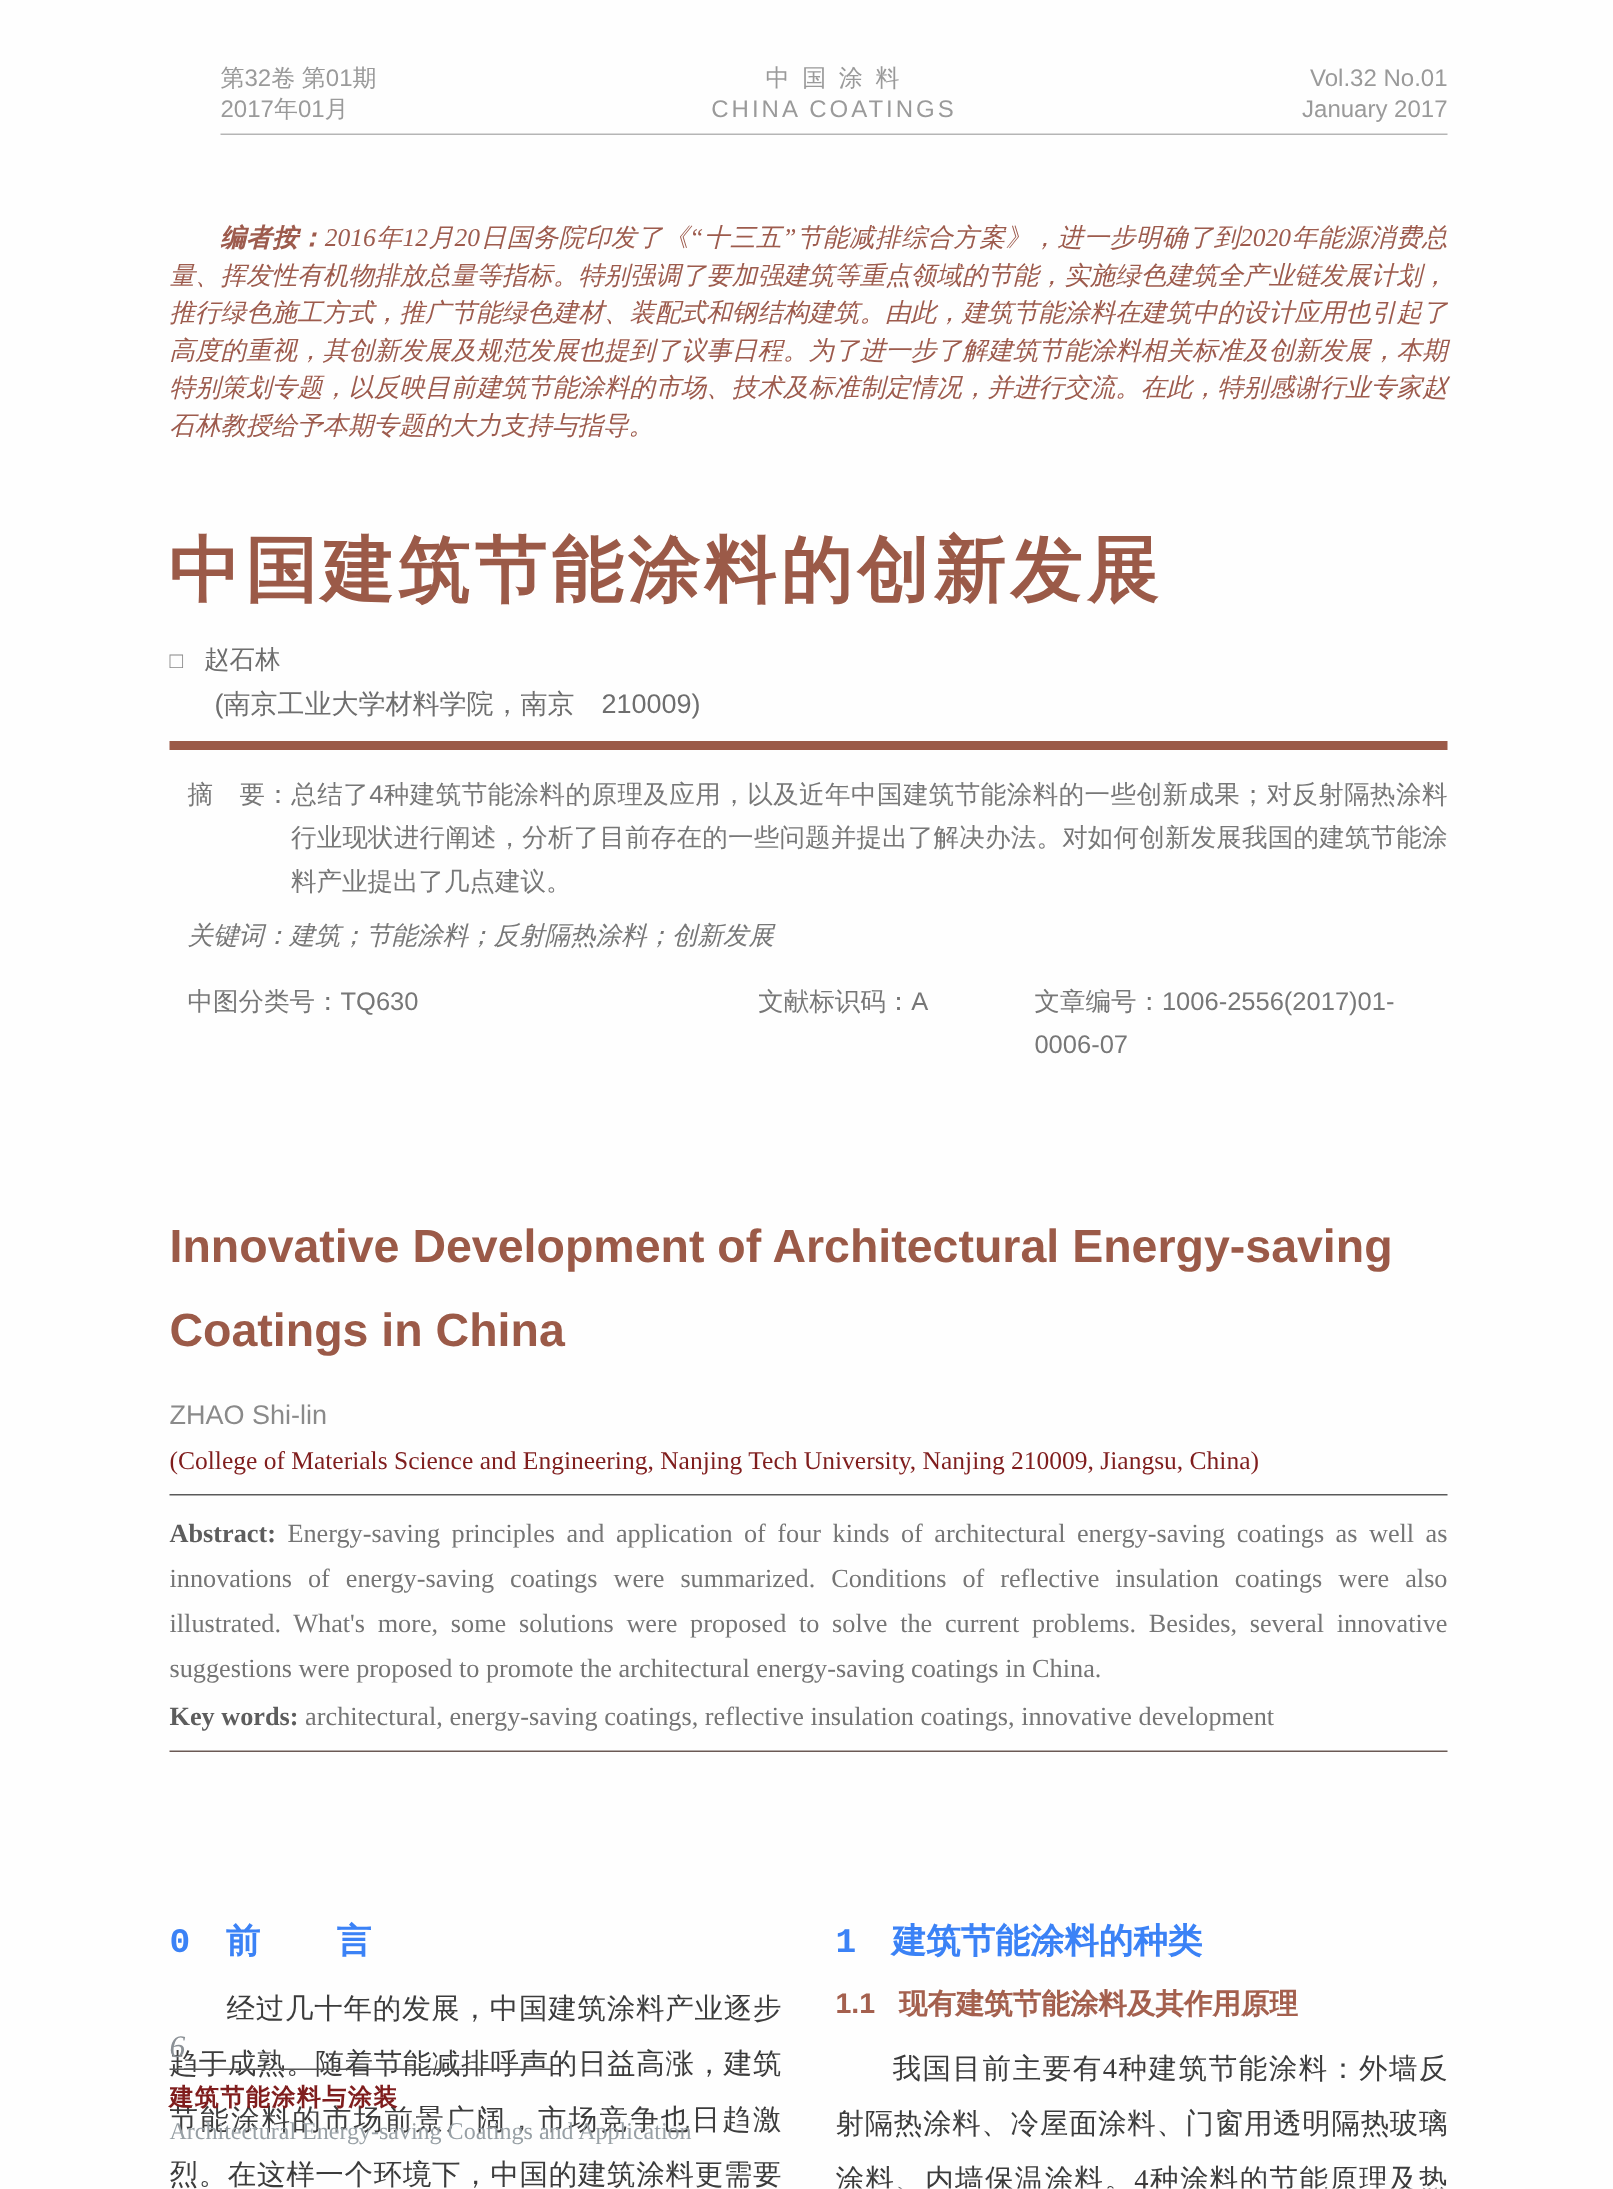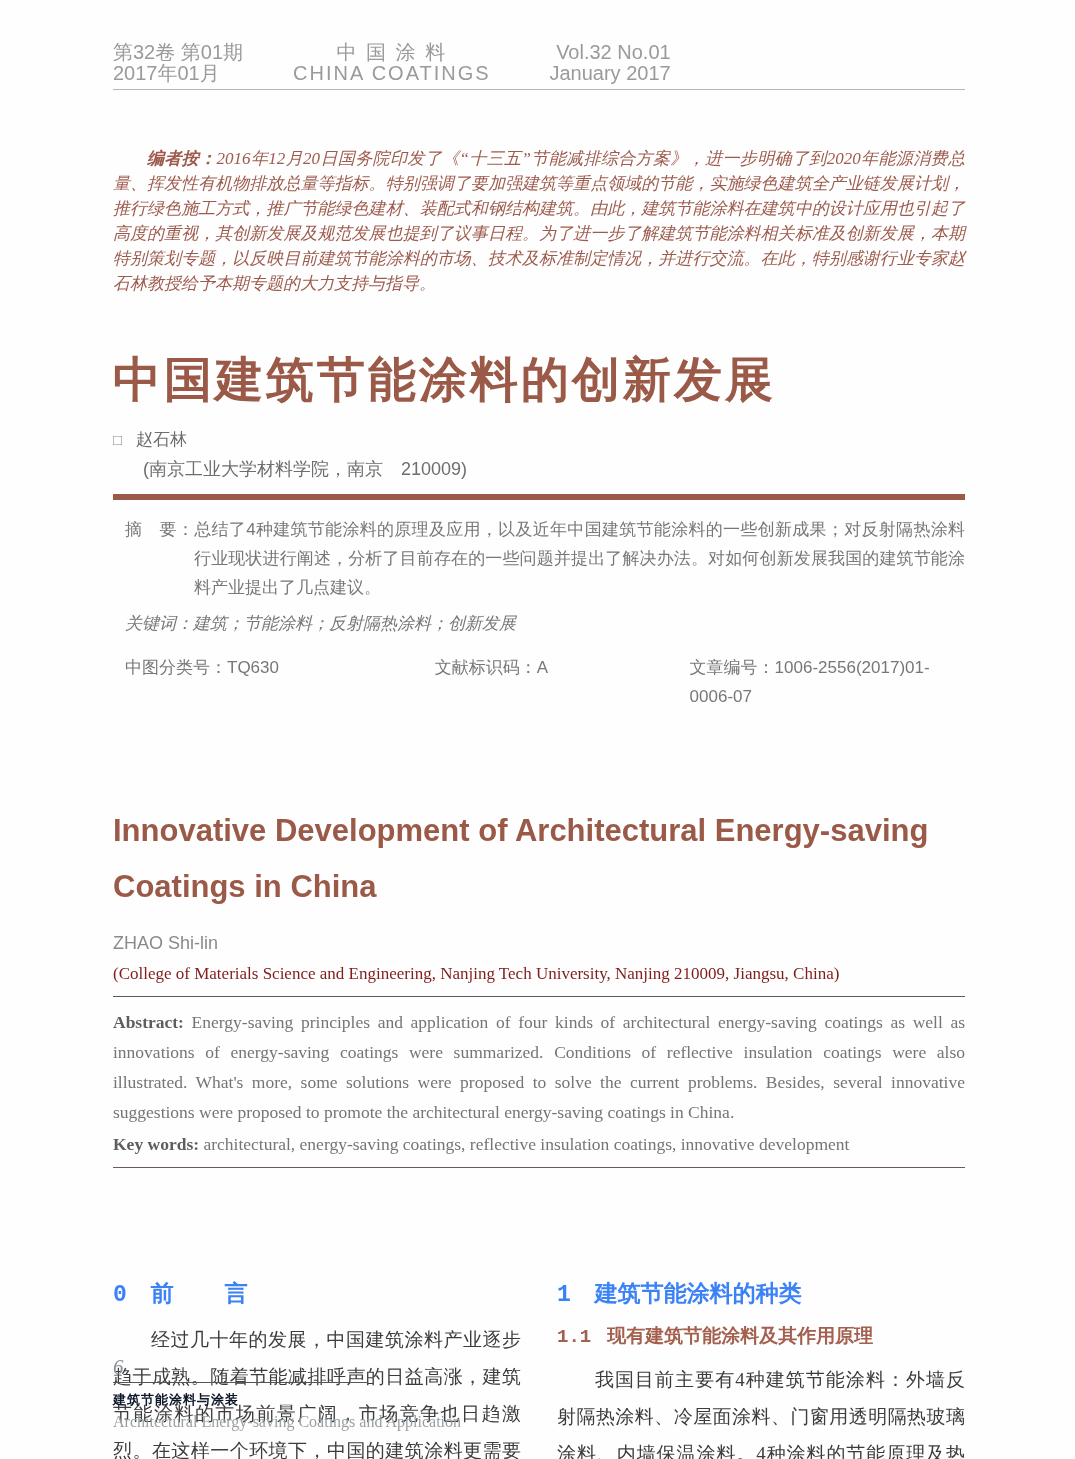--- a/index.html
+++ b/index.html
@@ -11,23 +11,23 @@
   }
   .page {
     width: 1075px; height: 1459px;
     padding: 42px 110px 0 113px;
     background: #fefefe;
     position: relative;
   }
 
   
   .masthead {
-    display: flex; align-items: flex-start;
-    color: #9a9a9a; font-size: 20px; line-height: 21px;
-    border-bottom: 1px solid #b5b5b5; padding-bottom: 5px;
+    display: flex; justify-content: space-between; align-items: flex-start;
+    color: #9a9a9a; font-size: 16px; line-height: 21px;
+    border-bottom: 1px solid #b5b5b5; padding-bottom: 5px; margin-left: 34px;
   }
   .masthead .col { min-width: 180px; }
   .masthead .col.center { text-align: center; letter-spacing: 2px; }
   .masthead .col.right { text-align: right; }
   .doi-line {
     margin-top: 5px;
     font-family: "Liberation Serif", "DejaVu Serif", serif;
     color: #4a4a4a; font-size: 16px;
   }
 
@@ -53,21 +53,21 @@
   .author-row .marker { color: #8a8a8a; font-size: 15px; margin-right: 14px; }
   .affil-zh { margin-top: 6px; margin-left: 30px; color: #6e6e6e; font-size: 18px; }
   .rule-thick { margin-top: 13px; height: 6px; background: #9b5a48; }
 
   
   .abs-block { margin-top: 15px; padding-left: 12px; color: #777777; font-size: 17px; line-height: 29px; }
   .abs-zh { padding-left: 69px; text-indent: -69px; text-align: justify; }
   .kw-zh { margin-top: 7px; font-style: italic; }
   .clc-row { margin-top: 15px; display: flex; }
   .clc-row .cell-a { width: 340px; }
-  .clc-row .cell-b { width: 280px; }
+  .clc-row .cell-b { width: 280px; text-align: center; }
 
   
   .title-en {
     margin-top: 92px;
     color: #9b5a48;
     font-size: 31px; font-weight: bold; line-height: 56px;
     width: 820px;
   }
   .author-en { margin-top: 18px; color: #8a8a8a; font-size: 18px; }
   .affil-en {
@@ -87,36 +87,36 @@
   .kw-en { margin-top: 2px; }
   .rule-thin2 { margin-top: 8px; height: 0; border-top: 1px solid #6b5a55; }
 
   
   .columns { display: flex; gap: 36px; margin-top: 110px; }
   .colmn { flex: 1; }
   .sec-h1 { color: #3b82f6; font-size: 23px; font-weight: bold; font-family: Liberation Mono, monospace; }
   .sec-h1 .sec-num { margin-right: 24px; }
   .sec-h1 .spaced { letter-spacing: 14px; }
   .sec-h2 { color: #a4604e; font-size: 19px; font-weight: bold; margin-top: 14px; }
-  .sec-h2 .sec-num { margin-right: 16px; font-family: Liberation Mono, monospace; }
+  .sec-h2 .sec-num { margin-right: 16px; }
   .body-par {
     margin-top: 12px;
     color: #3c3c3c; font-size: 19px; line-height: 37px;
     text-align: justify; text-indent: 38px;
     font-family: "Liberation Serif", "DejaVu Serif", serif;
   }
 
   
   .footer { position: absolute; left: 113px; bottom: 28px; width: 852px; }
   .page-num {
     font-family: "Liberation Serif", "DejaVu Serif", serif;
     color: #8b9196; font-size: 21px; font-style: italic;
   }
   .pagenum-rule { width: 255px; border-top: 1px solid #555; margin-top: 2px; }
-  .footer-zh { margin-top: 8px; color: #0f172a; font-size: 13px; font-weight: bold; letter-spacing: 1px; }
+  .footer-zh { margin-top: 8px; color: #7f1d1d; font-size: 16px; font-weight: bold; letter-spacing: 1px; }
   .footer-en {
     margin-top: 4px; color: #98a0a5; font-size: 16px;
     font-family: "Liberation Serif", "DejaVu Serif", serif;
   }
 </style>
 </head>
 <body>
 
 <div class="page">
 

